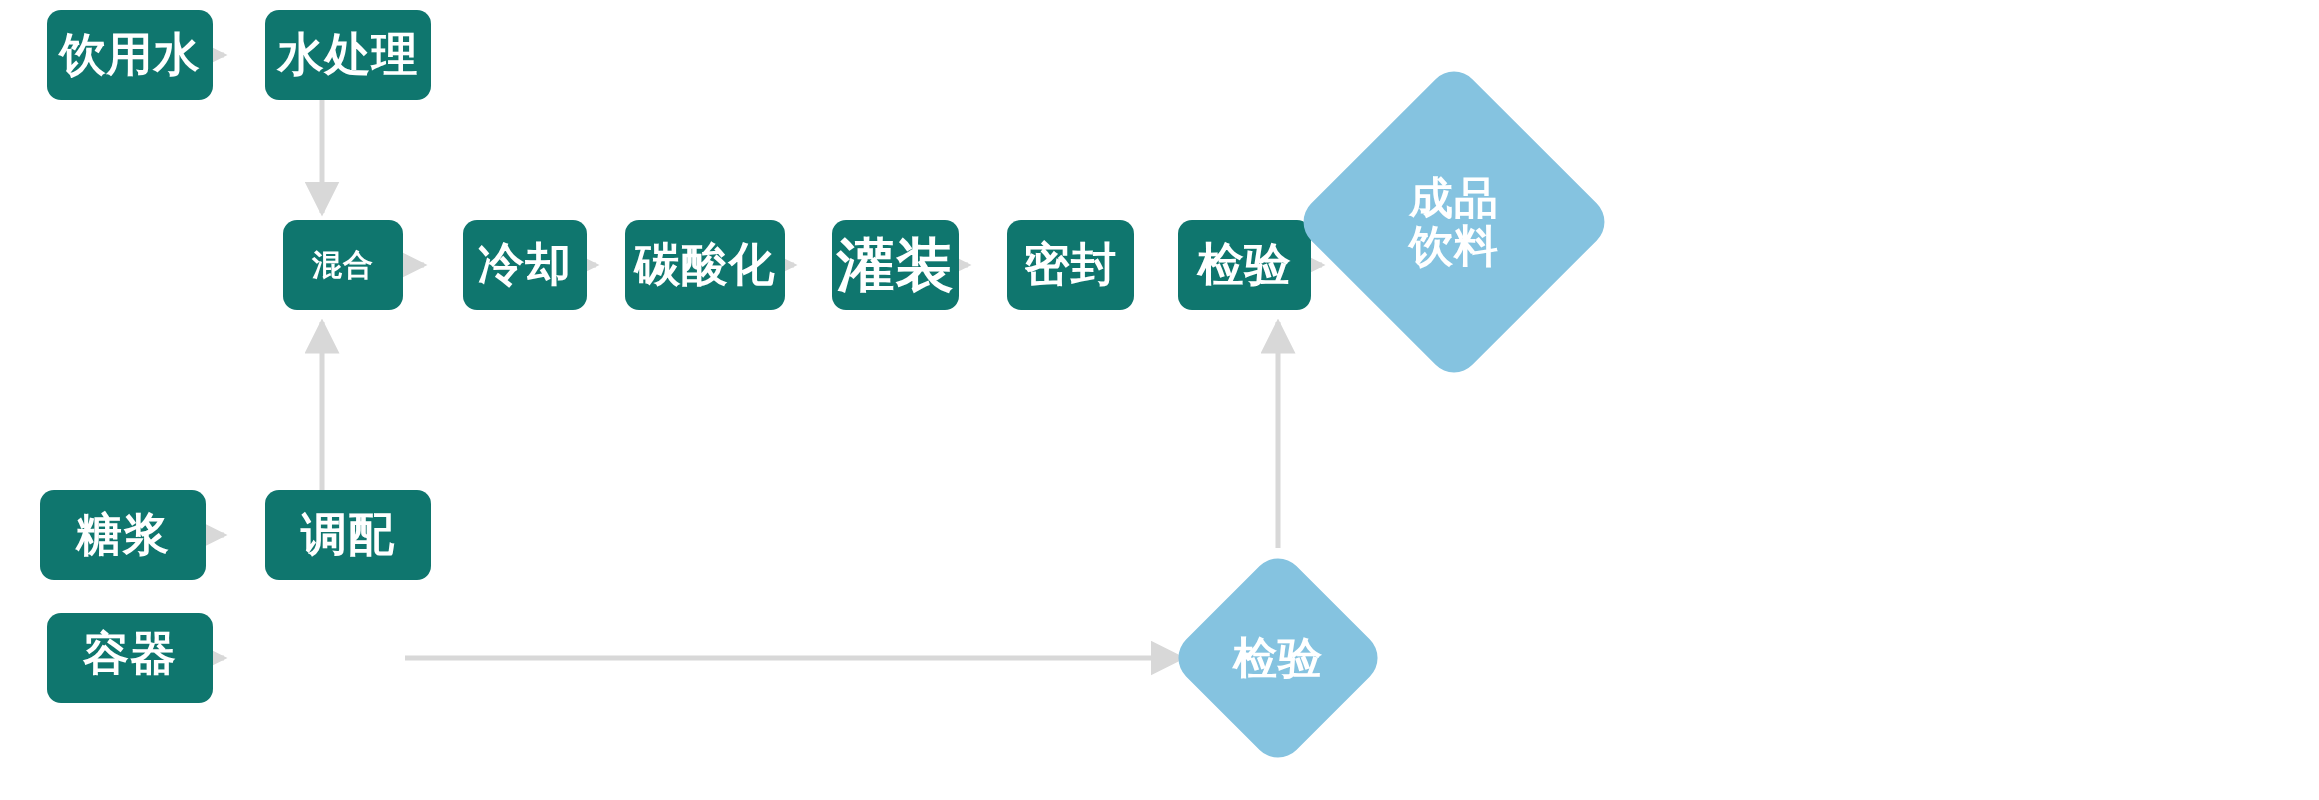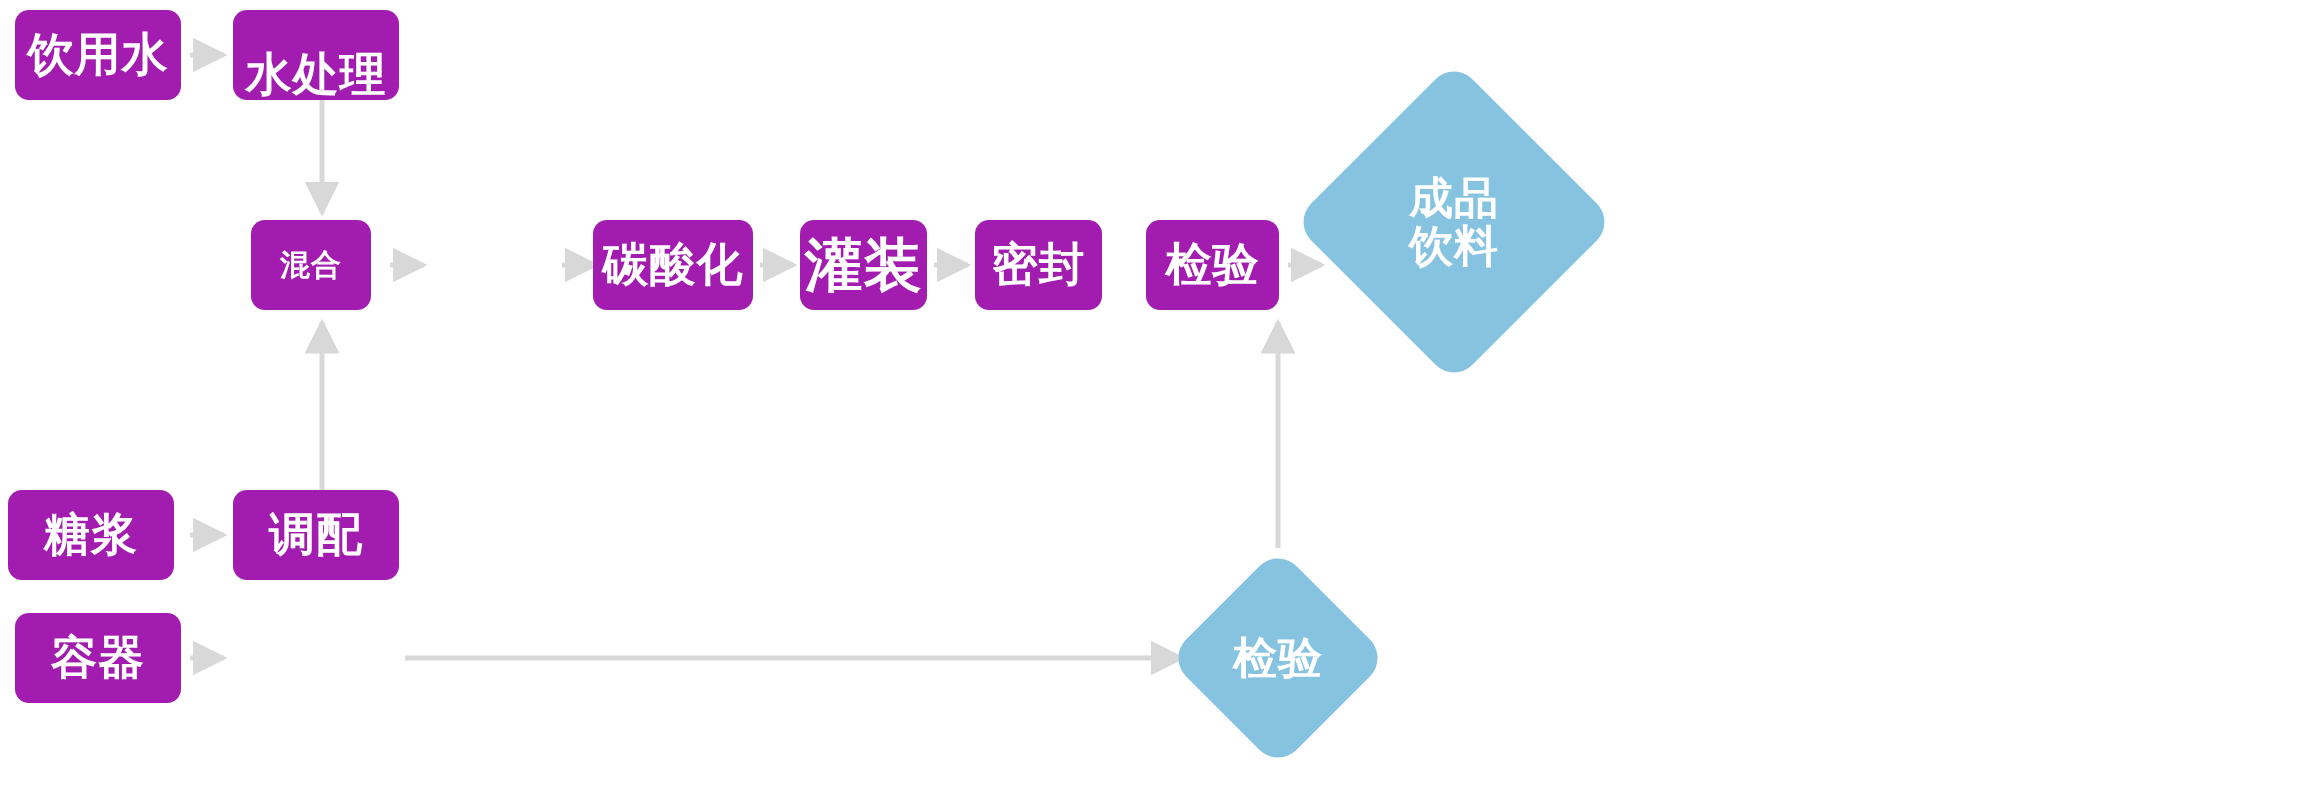--- a/index.html
+++ b/index.html
@@ -29,27 +29,28 @@
     pointer-events: none;
   }
   
   .node {
     position: absolute;
     z-index: 2;
     box-sizing: border-box;
     display: flex;
     align-items: center;
     justify-content: center;
-    background: #a21caf;
+    background: #0f766e;
     border-radius: 14px;
     color: #ffffff;
     font-weight: bold;
     letter-spacing: 1px;
     white-space: nowrap;
     user-select: none;
+    margin-left: 32px;
   }
   .node-label {
     display: block;
     line-height: 1.08;
     text-align: center;
   }
   
   .diamond {
     position: absolute;
     z-index: 2;
@@ -111,28 +112,31 @@
 
     <line x1="405" y1="658" x2="1182" y2="658" stroke="#d8d8d8" stroke-width="5" marker-end="url(#ah)"></line>
 
     <line x1="1278" y1="548" x2="1278" y2="322" stroke="#d8d8d8" stroke-width="5" marker-end="url(#ah)"></line>
   </svg>
 
   <div class="node" style="left:15px; top:10px; width:166px; height:90px; font-size:46px;">
     <span class="node-label">饮用水</span>
   </div>
 
-  <div class="node" style="left:233px; top:10px; width:166px; height:90px; font-size:46px;align-items:flex-end;">
+  <div class="node" style="left:233px; top:10px; width:166px; height:90px; font-size:46px;">
     <span class="node-label">水处理</span>
   </div>
 
   <div class="node" style="left:251px; top:220px; width:120px; height:90px; font-size:30px;">
     <span class="node-label">混合</span>
   </div>
 
+  <div class="node" style="left:431px; top:220px; width:124px; height:90px; font-size:46px;">
+    <span class="node-label">冷却</span>
+  </div>
 
   <div class="node" style="left:593px; top:220px; width:160px; height:90px; font-size:46px;">
     <span class="node-label">碳酸化</span>
   </div>
 
   <div class="node" style="left:800px; top:220px; width:127px; height:90px; font-size:58px;">
     <span class="node-label">灌装</span>
   </div>
 
   <div class="node" style="left:975px; top:220px; width:127px; height:90px; font-size:46px;">
@@ -153,21 +157,21 @@
   </div>
 
   <div class="node" style="left:8px; top:490px; width:166px; height:90px; font-size:46px;">
     <span class="node-label">糖浆</span>
   </div>
 
   <div class="node" style="left:233px; top:490px; width:166px; height:90px; font-size:46px;">
     <span class="node-label">调配</span>
   </div>
 
-  <div class="node" style="left:15px; top:613px; width:166px; height:90px; font-size:46px;">
+  <div class="node" style="left:15px; top:613px; width:166px; height:90px; font-size:46px;font-family:Liberation Mono, monospace;">
     <span class="node-label">容器</span>
   </div>
 
 
   <div class="diamond" style="left:1200px; top:580px; width:156px; height:156px;">
     <div class="diamond-inner" style="font-size:44px;">
       <span>检验</span>
     </div>
   </div>
 

